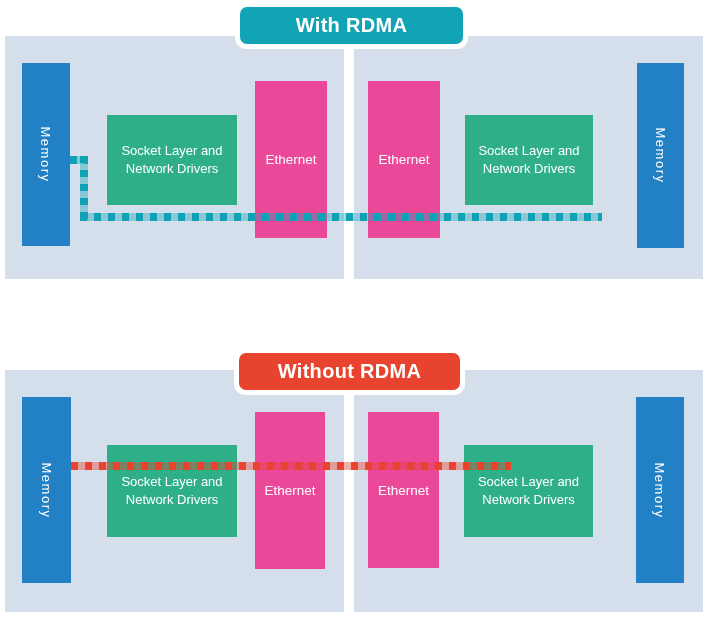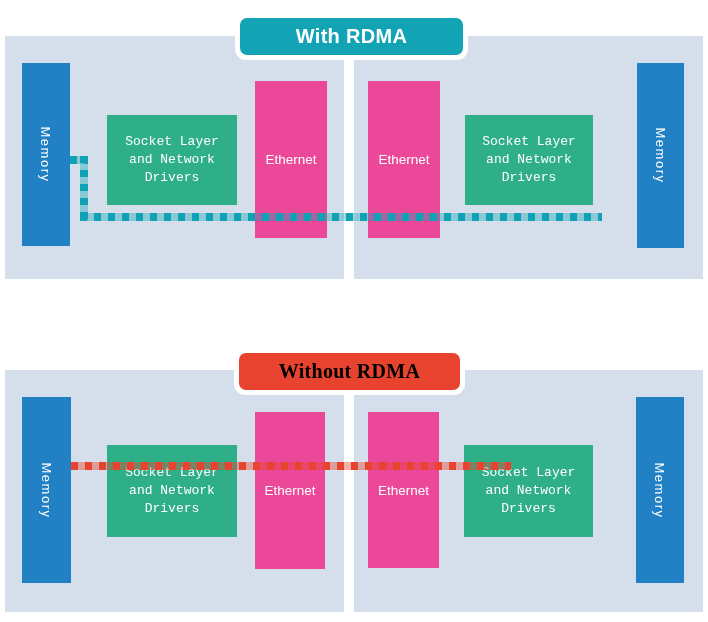--- a/index.html
+++ b/index.html
@@ -13,21 +13,21 @@
   .p1-left {left:5px;  top:370px; width:339px;height:242px;}
   .p1-right{left:354px;top:370px; width:349px;height:242px;}
 
   .block{
     position:absolute;display:flex;align-items:center;justify-content:center;
     color:#ffffff;text-align:center;z-index:2;
   }
   .mem{background:#2280C4;font-size:13px;}
   .grn{background:#2EAF88;font-size:13px;line-height:1.4;}
   .org{background:#ec4899;font-size:13.5px;}
-  .grn span{max-width:112px;display:inline-block;font-family:Liberation Mono, monospace;}
+  .grn span{max-width:112px;display:inline-block;}
   .vtext{transform:rotate(90deg);white-space:nowrap;letter-spacing:1.5px;}
 
   
   .b0-mem-l{left:22px; top:63px; width:48px; height:183px;}
   .b0-grn-l{left:107px;top:115px;width:130px;height:90px;}
   .b0-org-l{left:255px;top:81px; width:72px; height:157px;}
   .b0-org-r{left:368px;top:81px; width:72px; height:157px;}
   .b0-grn-r{left:465px;top:115px;width:128px;height:90px;}
   .b0-mem-r{left:637px;top:63px; width:47px; height:185px;}
   
@@ -50,24 +50,24 @@
 
   
   .hdr{
     position:absolute;z-index:6;background:#ffffff;padding:5px;
     border-radius:11px;box-sizing:content-box;display:flex;
   }
   .hdr-inner{
     flex:1;border-radius:7px;display:flex;align-items:center;justify-content:center;
     font-weight:bold;font-size:20px;letter-spacing:0.3px;
   }
-  .hdr0{left:235px;top:13px; width:223px;height:37px;justify-content:flex-end;}
+  .hdr0{left:235px;top:2px; width:223px;height:37px;justify-content:flex-end;}
   .hdr1{left:234px;top:348px;width:221px;height:37px;}
   .hdr0 .hdr-inner{background:#12A3B5;color:#ffffff;}
-  .hdr1 .hdr-inner{background:#E8432E;color:#000000;font-family:Liberation Serif, serif;}
+  .hdr1 .hdr-inner{background:#E8432E;color:#ffffff;}
 </style>
 </head>
 <body>
 
 <div class="stage">
 
   <div class="panel p0-left"></div>
   <div class="panel p0-right"></div>
 
   <div class="block mem b0-mem-l">

